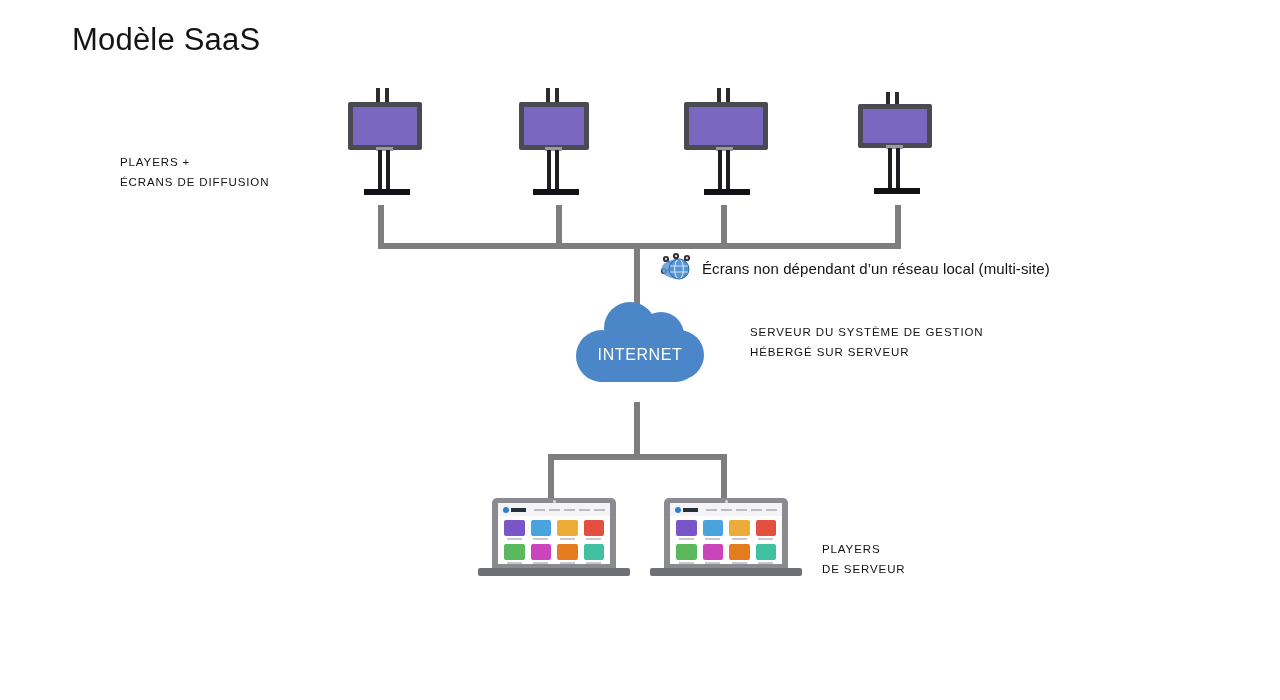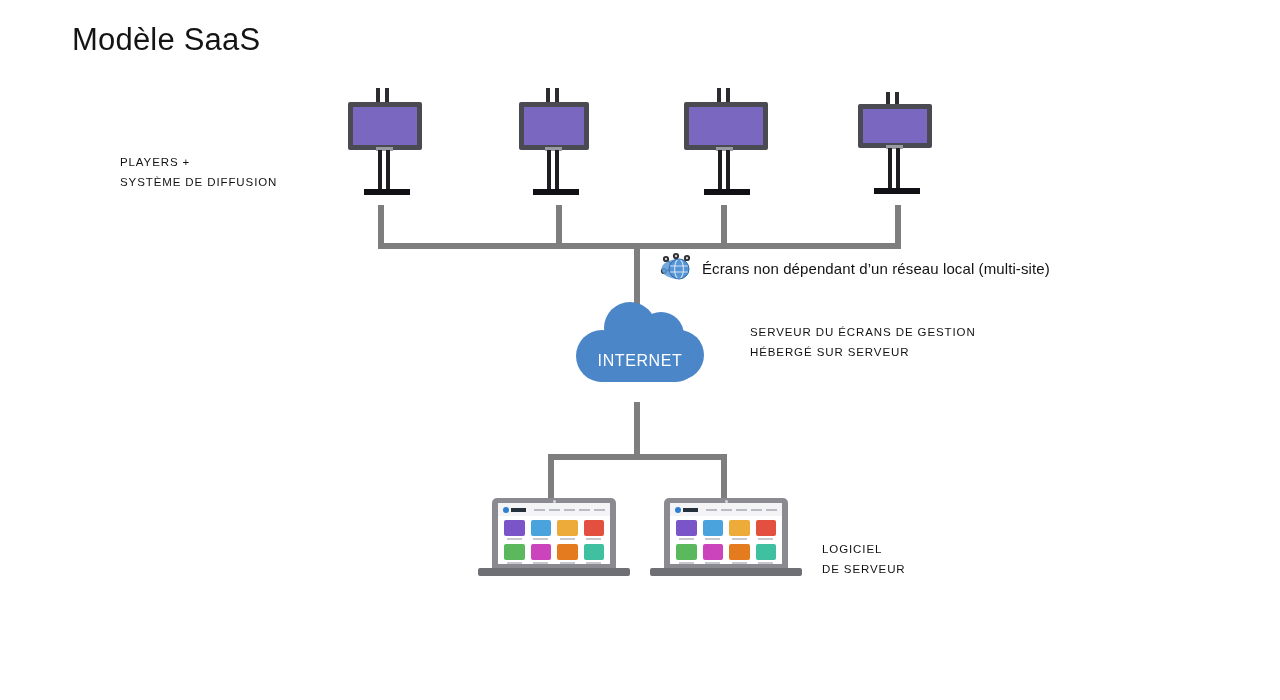--- a/index.html
+++ b/index.html
@@ -190,21 +190,21 @@
     border-radius: 2px;
   }
 </style>
 </head>
 <body>
 
 <div class="title">Modèle SaaS</div>
 
 <div class="caption right" style="left:120px; top:152px; width:200px;">
   <div>PLAYERS +</div>
-  <div>SYSTÈME DE DIFFUSION</div>
+  <div>ÉCRANS DE DIFFUSION</div>
 </div>
 
 <div class="screen" style="left:348px; top:88px; width:74px; height:110px;">
   <div class="antenna" style="left:28px; height:17px;"></div>
   <div class="antenna" style="left:37px; height:17px;"></div>
   <div class="bezel" style="left:0; top:14px; width:74px; height:48px;">
     <div class="panel"></div>
   </div>
   <div class="neck-plate" style="left:28px; top:59px; width:17px;"></div>
   <div class="pole" style="left:30px; top:62px; height:40px;"></div>
@@ -280,25 +280,25 @@
   </svg>
 </div>
 <div class="caption left" style="left:702px; top:259px; font-size:15px; letter-spacing:0.1px;">Écrans non dépendant d’un réseau local (multi-site)</div>
 
 <div class="cloud" style="left:576px; top:302px; width:128px; height:80px;">
   <div class="blob" style="left:0px;  top:28px; width:52px; height:52px;"></div>
   <div class="blob" style="left:28px; top:0px;  width:52px; height:52px;"></div>
   <div class="blob" style="left:62px; top:10px; width:46px; height:46px;"></div>
   <div class="blob" style="left:78px; top:28px; width:50px; height:50px;"></div>
   <div class="base" style="left:6px;  top:36px; width:116px; height:44px;"></div>
-  <div class="label" style="top:50px;">INTERNET</div>
+  <div class="label" style="top:44px;">INTERNET</div>
 </div>
 
 <div class="caption left" style="left:750px; top:322px;">
-  <div>SERVEUR DU ÉCRANS DE GESTION</div>
+  <div>SERVEUR DU SYSTÈME DE GESTION</div>
   <div>HÉBERGÉ SUR SERVEUR</div>
 </div>
 
 <div class="line" style="left:634px; top:402px; width:6px; height:58px;"></div>
 <div class="line" style="left:548px; top:454px; width:179px; height:6px;"></div>
 <div class="line" style="left:548px; top:454px; width:6px; height:46px;"></div>
 <div class="line" style="left:721px; top:454px; width:6px; height:46px;"></div>
 
 <div class="laptop" style="left:478px; top:498px; width:152px; height:80px;">
   <div class="lid" style="left:14px; top:0; width:124px; height:70px;">
@@ -402,15 +402,15 @@
             <div class="tile" style="background:#3fc0a0"></div>
             <div class="tile-cap"></div>
           </div>
       </div>
     </div>
   </div>
   <div class="base-bar" style="left:0; top:70px; width:152px; height:8px;"></div>
 </div>
 
 <div class="caption left" style="left:822px; top:539px;">
-  <div>LOGICIEL</div>
+  <div>PLAYERS</div>
   <div>DE SERVEUR</div>
 </div>
 
 </body></html>

